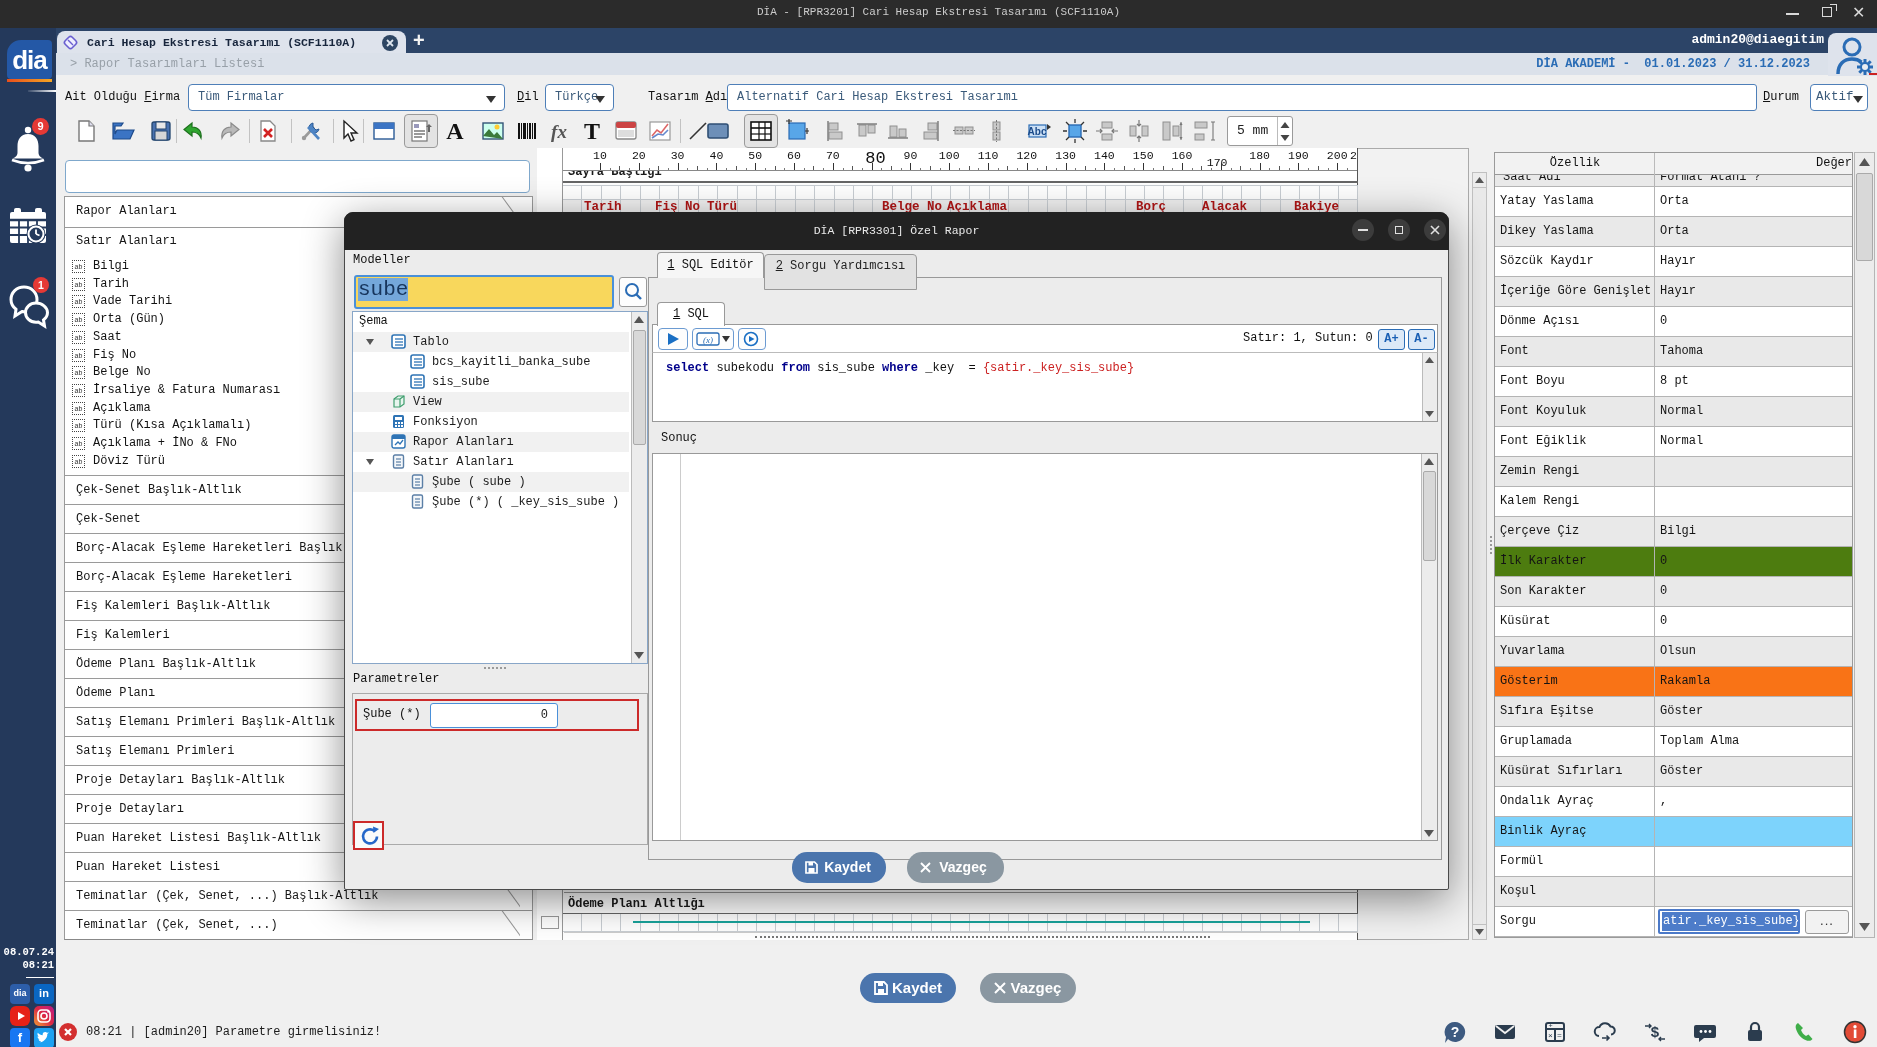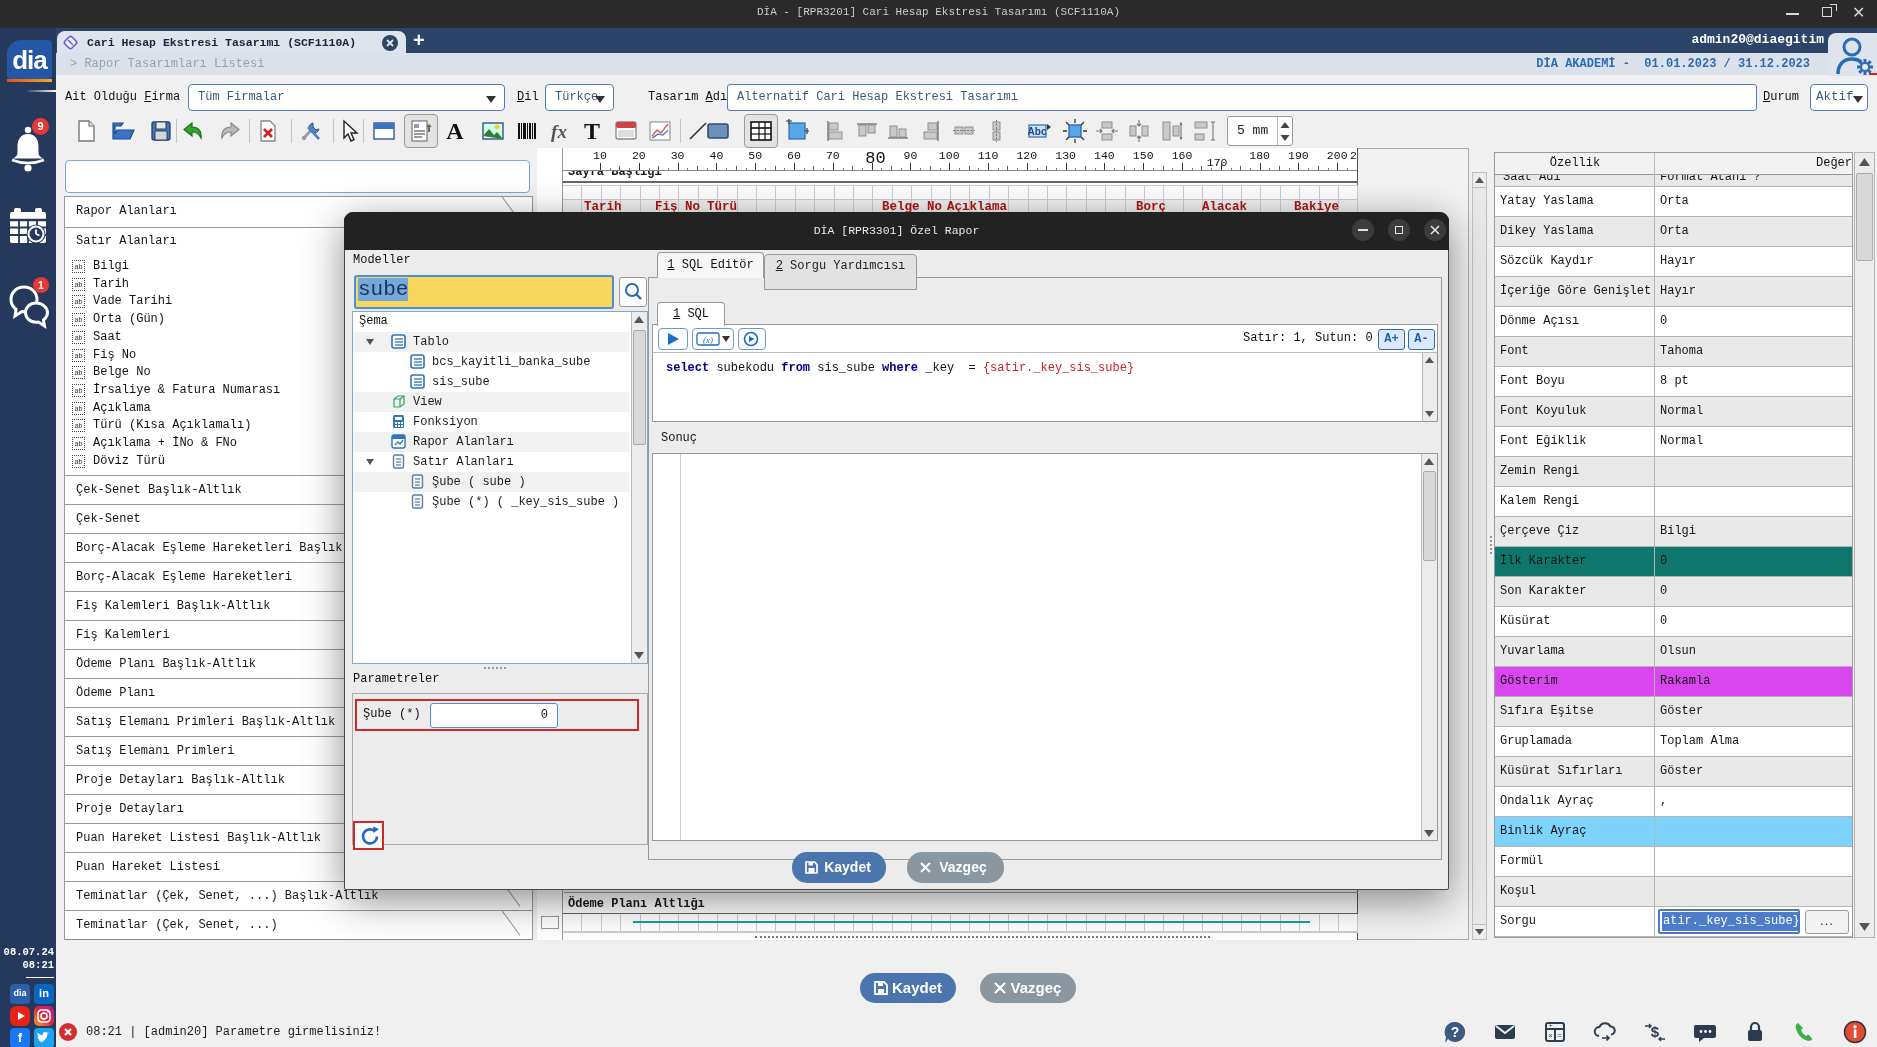--- a/index.html
+++ b/index.html
@@ -602,41 +602,41 @@
 <div class="pgrow" style="left:1495px;top:487px;background:#fff">
     <span class="k">Kalem Rengi</span>
     <span class="v"></span>
     <div class="pgdiv"></div>
   </div>
 <div class="pgrow" style="left:1495px;top:517px;background:#e9e9e9">
     <span class="k">Çerçeve Çiz</span>
     <span class="v">Bilgi</span>
     <div class="pgdiv"></div>
   </div>
-<div class="pgrow" style="left:1495px;top:547px;background:#0f766e">
+<div class="pgrow" style="left:1495px;top:547px;background:#4d7c0f">
     <span class="k">İlk Karakter</span>
     <span class="v">0</span>
     <div class="pgdiv"></div>
   </div>
 <div class="pgrow" style="left:1495px;top:577px;background:#e9e9e9">
     <span class="k">Son Karakter</span>
     <span class="v">0</span>
     <div class="pgdiv"></div>
   </div>
 <div class="pgrow" style="left:1495px;top:607px;background:#fff">
     <span class="k">Küsürat</span>
     <span class="v">0</span>
     <div class="pgdiv"></div>
   </div>
 <div class="pgrow" style="left:1495px;top:637px;background:#e9e9e9">
     <span class="k">Yuvarlama</span>
     <span class="v">Olsun</span>
     <div class="pgdiv"></div>
   </div>
-<div class="pgrow" style="left:1495px;top:667px;background:#d946ef">
+<div class="pgrow" style="left:1495px;top:667px;background:#f97316">
     <span class="k">Gösterim</span>
     <span class="v">Rakamla</span>
     <div class="pgdiv"></div>
   </div>
 <div class="pgrow" style="left:1495px;top:697px;background:#e9e9e9">
     <span class="k">Sıfıra Eşitse</span>
     <span class="v">Göster</span>
     <div class="pgdiv"></div>
   </div>
 <div class="pgrow" style="left:1495px;top:727px;background:#fff">

